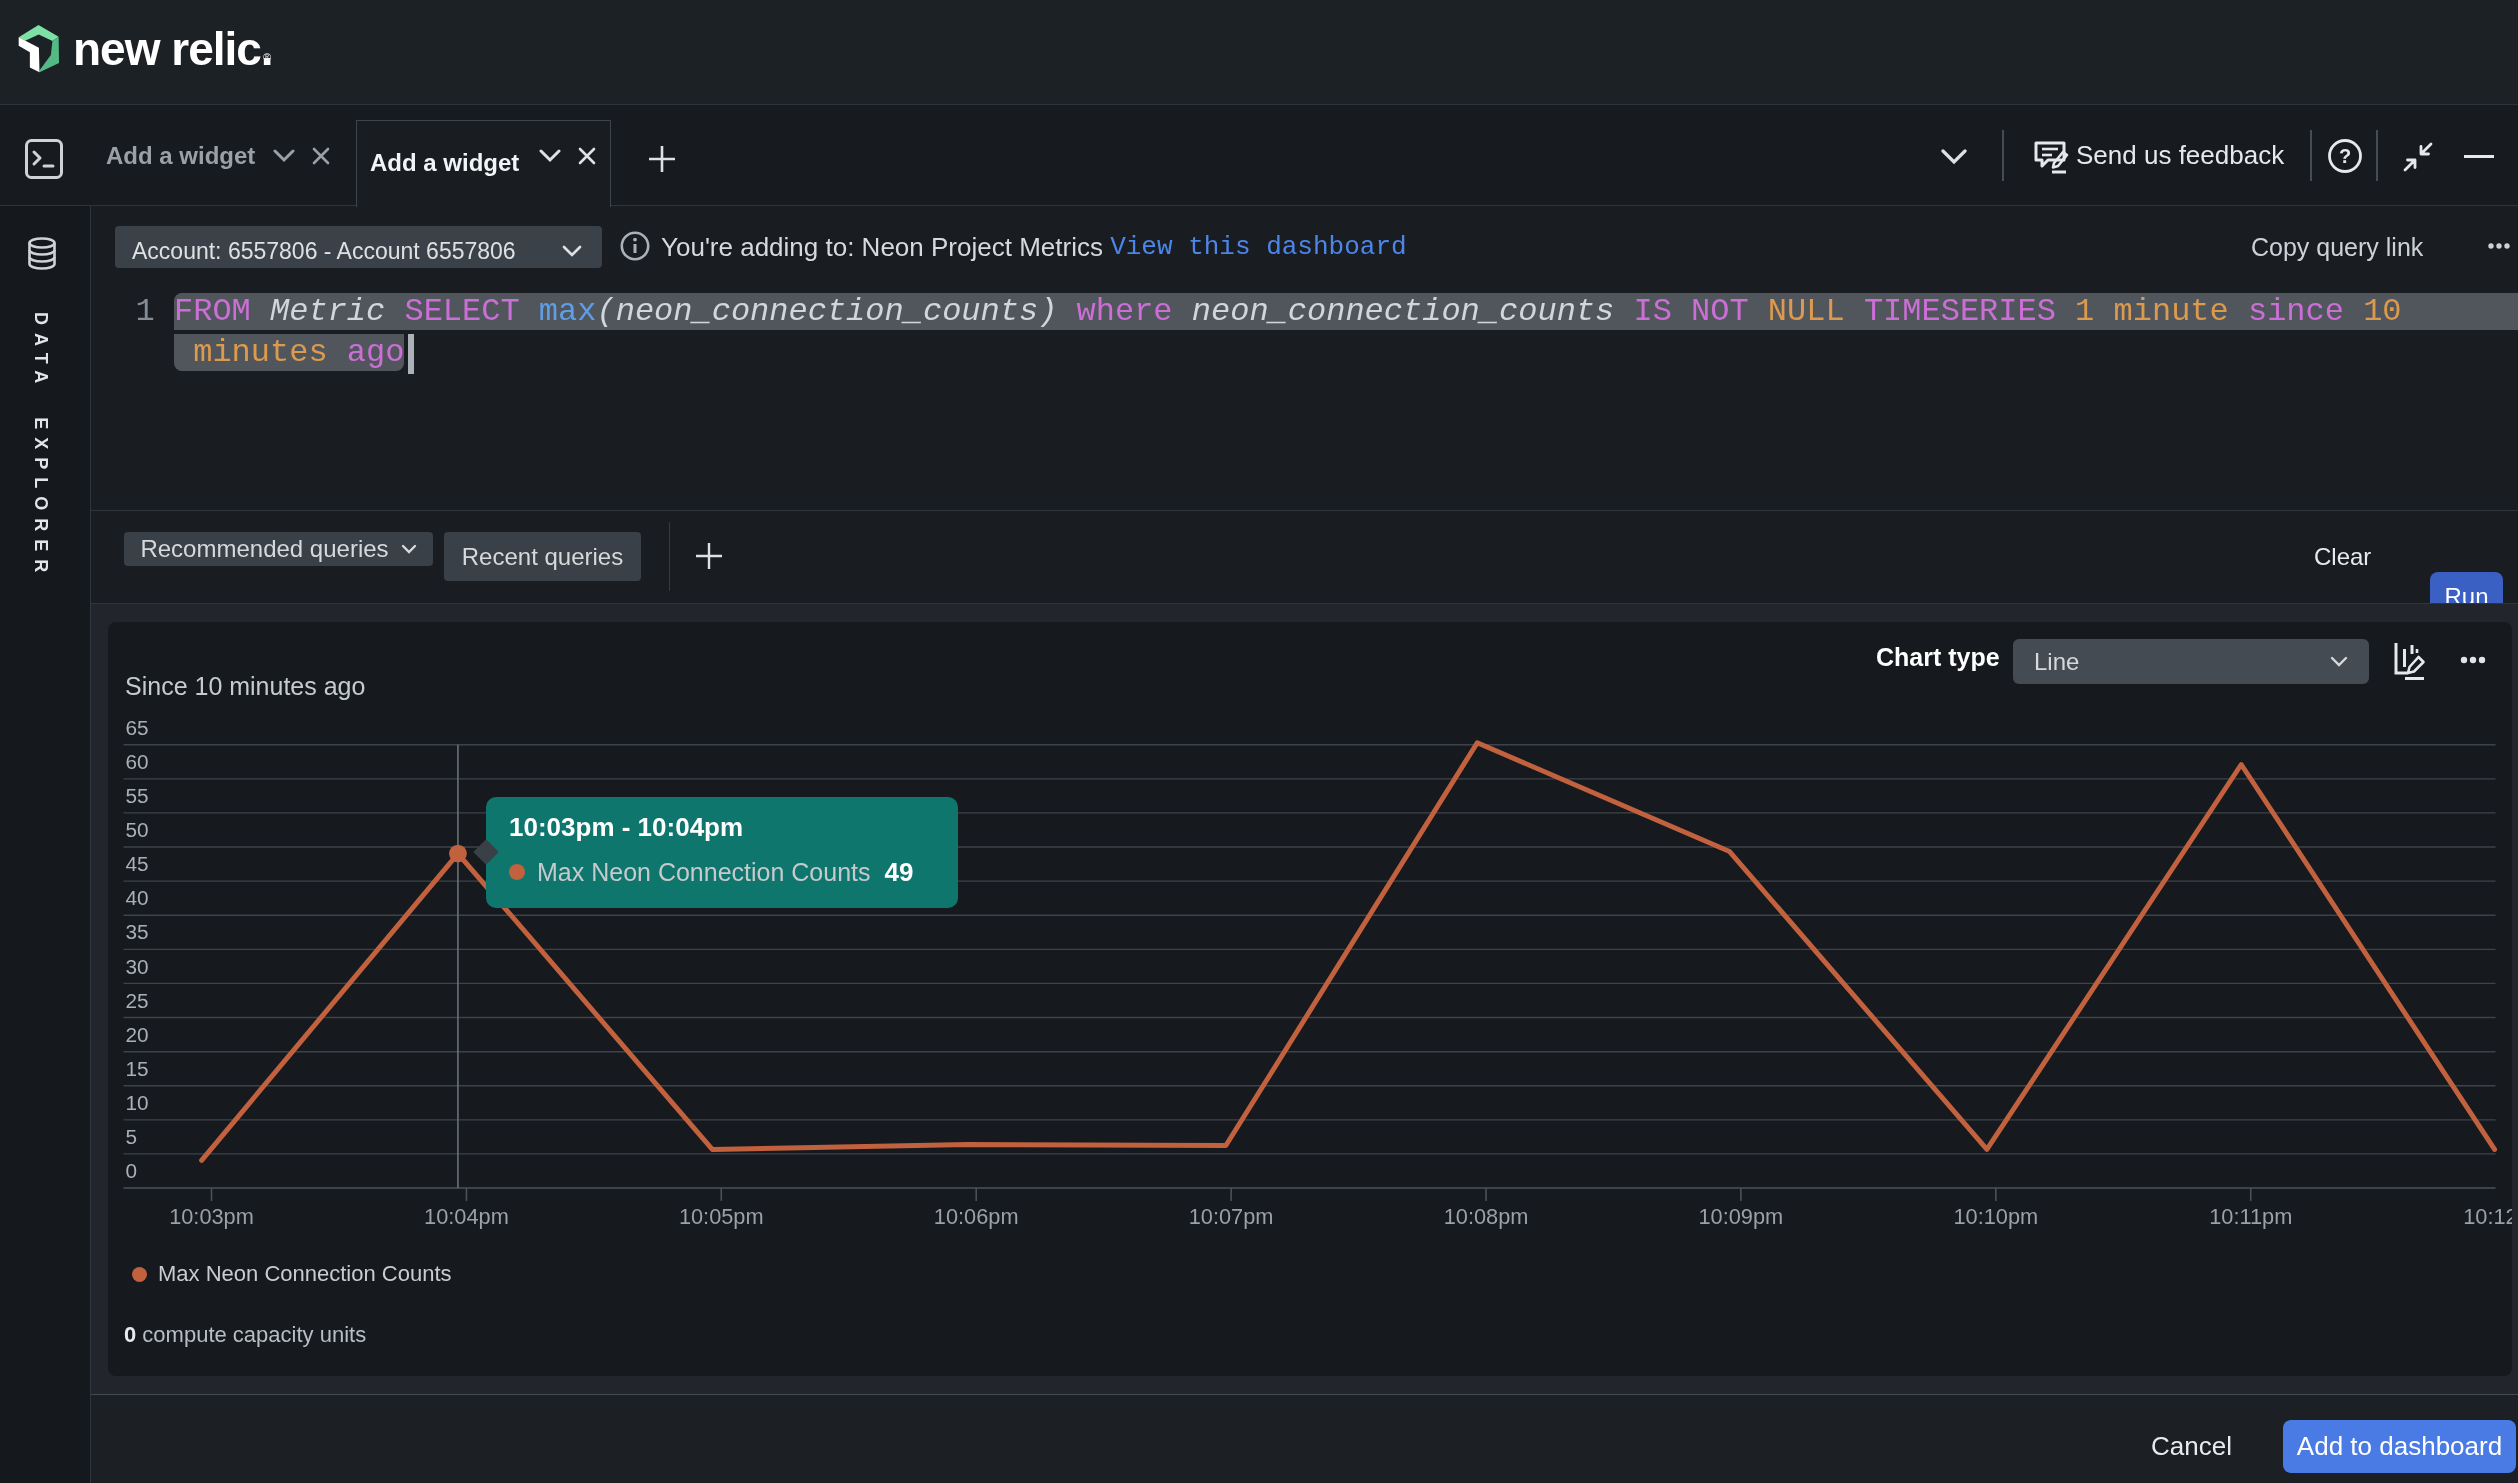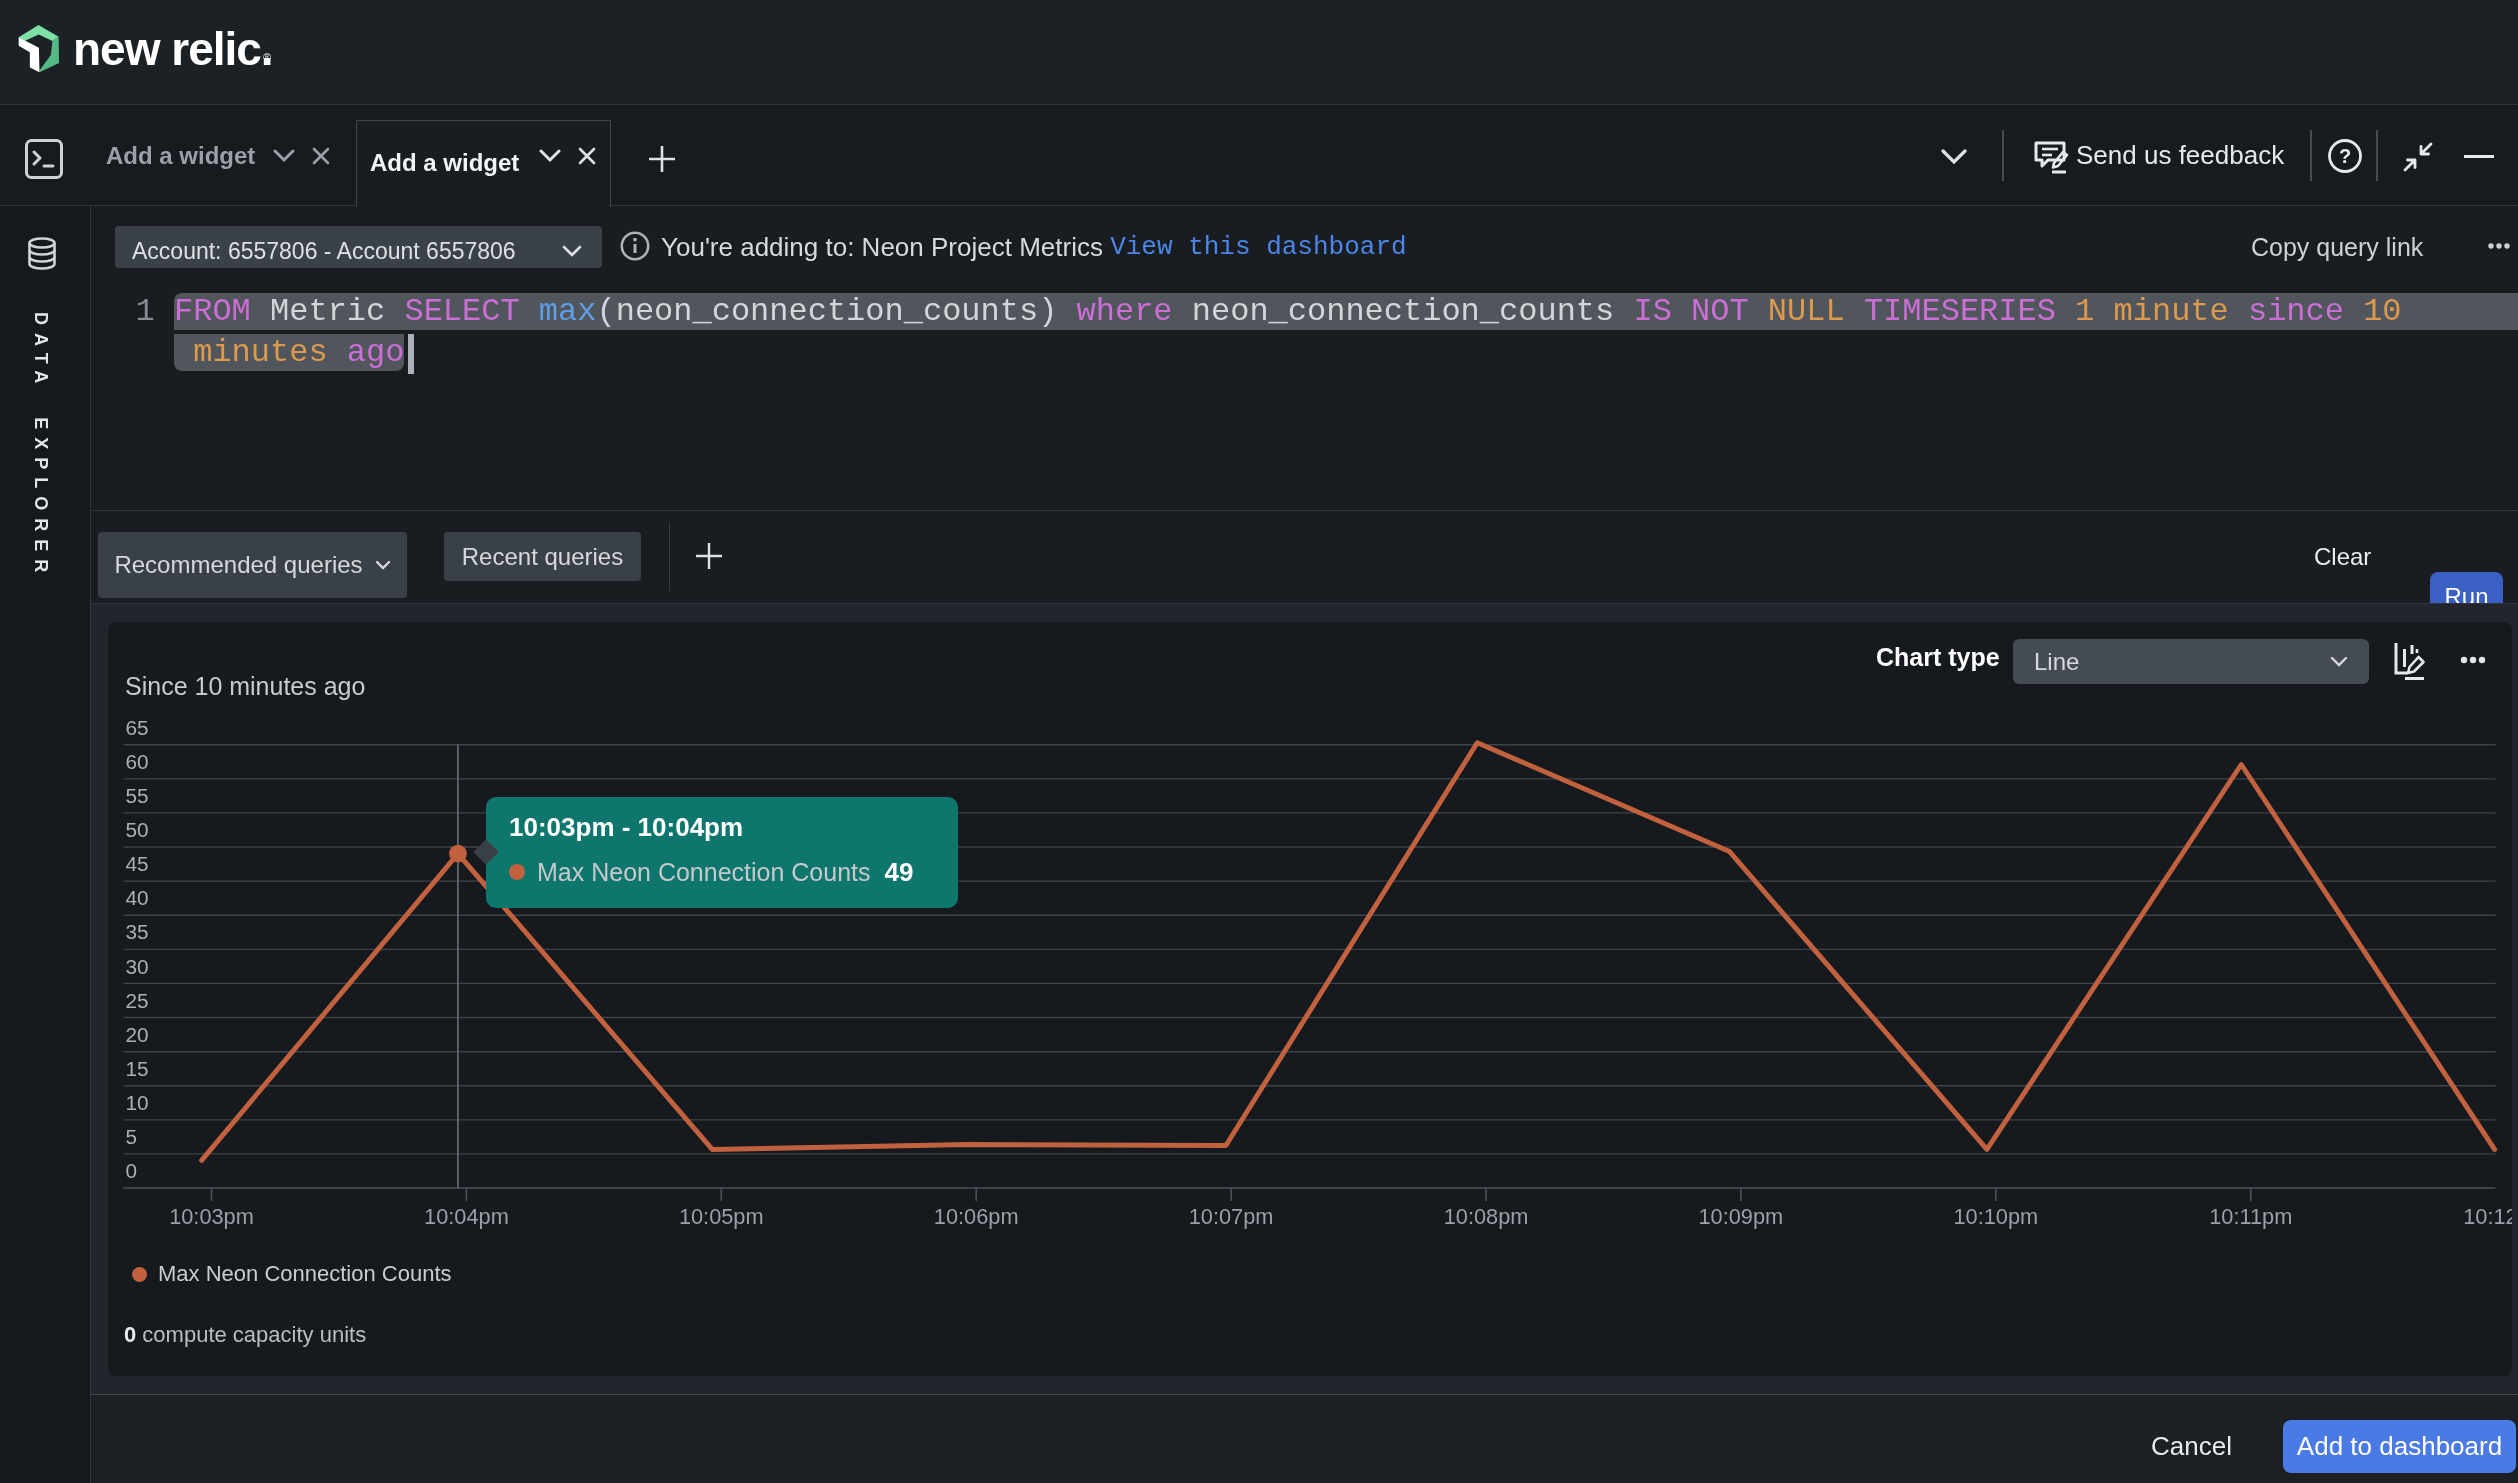--- a/index.html
+++ b/index.html
@@ -15,21 +15,21 @@
   #tabbar { left:0; top:104px; width:2519px; height:102px; background:#171b20; border-top:1px solid #2e343b; border-bottom:1px solid #2e343b; }
   #activetab { left:356px; top:15px; width:255px; height:87px; background:#191d22; border:1px solid #3d444c; border-bottom:none; }
   
   #sidebar { left:0; top:206px; width:91px; height:1277px; border-right:1px solid #30363d; background:#15181d; }
   .vtext { writing-mode:vertical-rl; text-orientation:mixed; font-size:18px; font-weight:700; letter-spacing:8px; color:#e2e5e8; }
 
   
   #acctbtn { left:115px; top:226px; width:487px; height:42px; background:#3a4148; border-radius:4px; color:#dee1e4; font-size:23px; }
   
   .hl { background:#51565c; }
-  .k { color:#cb6fd6; } .fn { color:#5f9de4; } .o { color:#dc9a4e; } .id { color:#d2d6da; }
+  .k { color:#cb6fd6; } .fn { color:#5f9de4; } .o { color:#dc9a4e; } .id { color:#d2d6da;font-style:italic; }
 
   
   .graybtn { background:#394047; border-radius:4px; color:#d6d9dc; font-size:24px; display:flex; align-items:center; justify-content:center; position:absolute; }
 
   
   #chartband { left:91px; top:604px; width:2428px; height:790px; background:#22262c; }
   #panel { left:108px; top:622px; width:2404px; height:754px; background:#16191e; border-radius:8px; overflow:hidden; }
 
   #bottombar { left:91px; top:1394px; width:2428px; height:89px; background:#1c2025; border-top:1px solid #434a52; }
   .bluebtn { background:#4a7be4; color:#fff; display:flex; align-items:center; justify-content:center; }
@@ -131,21 +131,21 @@
   </svg>
 
   <div class="abs mono" style="left:130px; top:291px; width:30px; height:41px; font-size:32px; color:#858c94; display:flex; align-items:center; justify-content:center;">1</div>
   <div class="abs" style="left:174px; top:291px;">
     <div class="mono" style="font-size:32px; line-height:41px; white-space:pre;"><span class="hl" style="padding-right:118px; border-radius:8px 0 0 0;"><span class="k">FROM</span> <span class="id">Metric</span> <span class="k">SELECT</span> <span class="fn">max</span><span class="id">(neon_connection_counts)</span> <span class="k">where</span> <span class="id">neon_connection_counts</span> <span class="k">IS NOT</span> <span class="o">NULL</span> <span class="k">TIMESERIES</span> <span class="o">1 minute</span> <span class="k">since</span> <span class="o">10</span><span id="hlpad1"> </span></span></div>
     <div class="mono" style="font-size:32px; line-height:41px; white-space:pre;"><span class="hl" style="border-radius:0 0 8px 8px;"> <span class="o">minutes</span> <span class="k">ago</span></span></div>
   </div>
   <div class="abs" style="left:408px; top:334px; width:6px; height:40px; background:#aab1b8;"></div>
 
   <div class="abs" style="left:91px; top:510px; width:2428px; height:1px; background:#2f353c;"></div>
-  <div class="graybtn" style="left:98px; top:532px; width:309px; height:66px;">Recommended queries
+  <div class="graybtn" style="left:124px; top:532px; width:309px; height:34px;">Recommended queries
     <svg style="margin-left:12px;" width="16" height="11" viewBox="0 0 16 11">
         <path d="M2 2 L8 8 L14 2" fill="none" stroke="#d6d9dc" stroke-width="2.4" stroke-linecap="round"></path>
       </svg>
   </div>
   <div class="graybtn" style="left:444px; top:532px; width:197px; height:49px;">Recent queries</div>
   <div class="abs" style="left:669px; top:522px; width:1px; height:69px; background:#343b42;"></div>
   <svg class="abs" style="left:695px; top:542px;" width="28" height="28" viewBox="0 0 28 28">
       <path d="M14 1 L14 27 M1 14 L27 14" stroke="#dfe2e5" stroke-width="2.4"></path>
     </svg>
   <div class="abs flexc" style="left:2314px; top:532px; height:49px; font-size:24px; color:#e8eaeb;">Clear</div>

